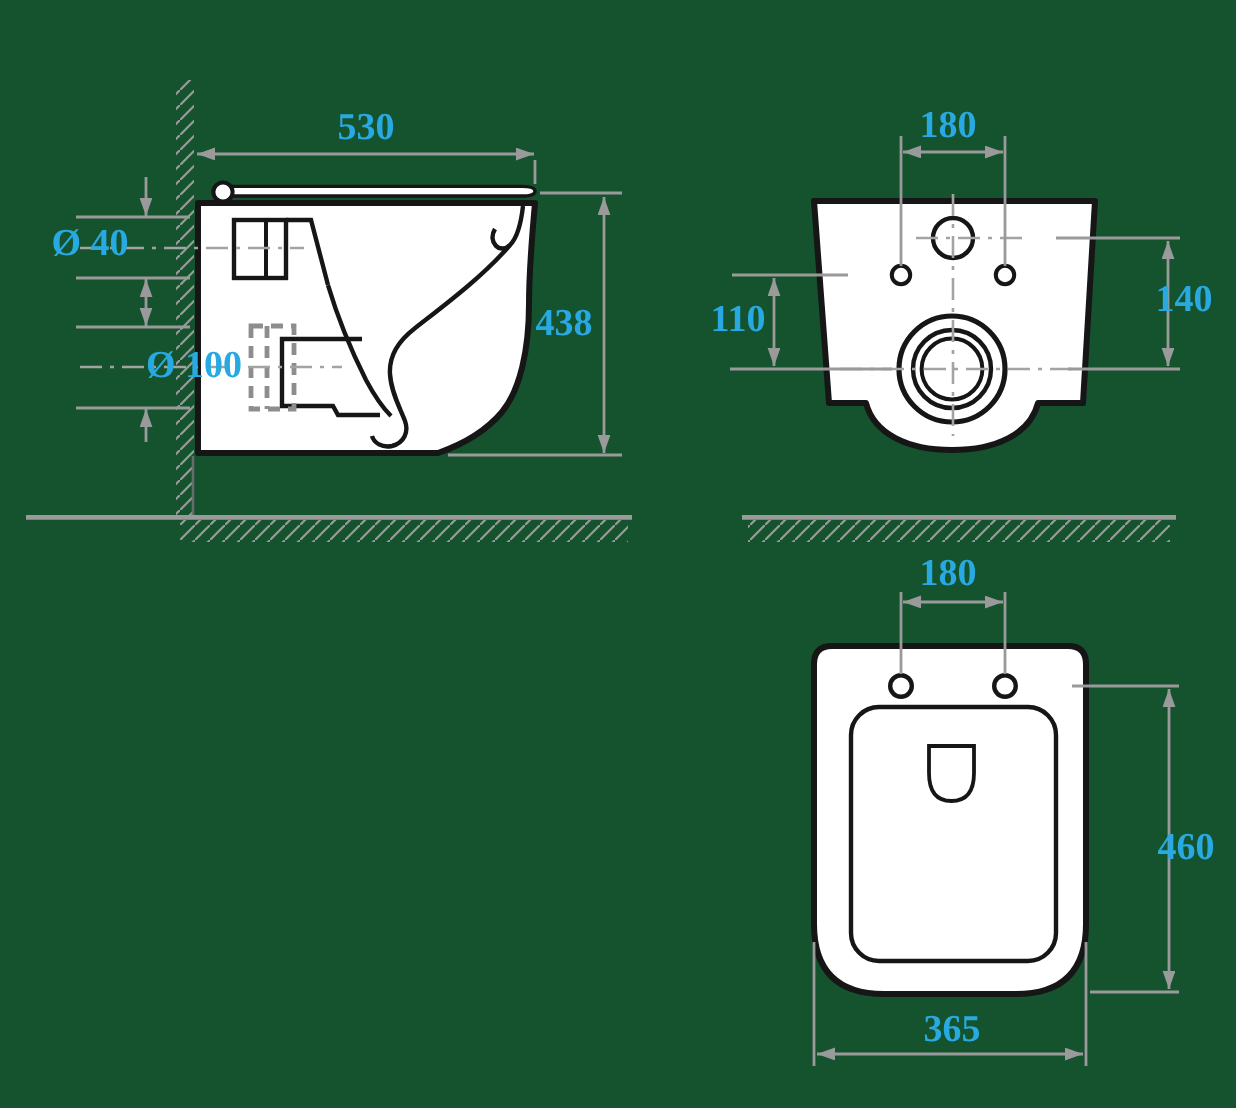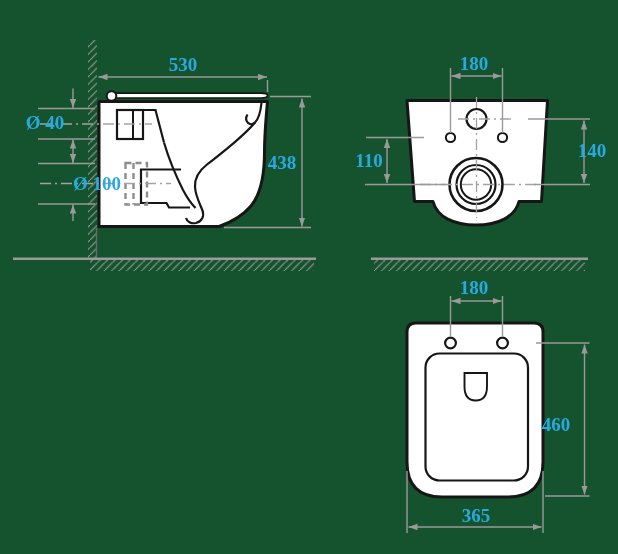--- a/index.html
+++ b/index.html
@@ -153,15 +153,15 @@
   </svg>
 
   <span class="dim-label" style="left:183px; top:64px;">530</span>
   <span class="dim-label" style="left:282px; top:162px;">438</span>
   <span class="dim-label" style="left:45px; top:122px;">Ø 40</span>
   <span class="dim-label" style="left:49px; top:183px;margin-left:48px;">Ø 100</span>
   <span class="dim-label" style="left:474px; top:63px;">180</span>
   <span class="dim-label" style="left:369px; top:160px;">110</span>
   <span class="dim-label" style="left:592px; top:150px;">140</span>
   <span class="dim-label" style="left:474px; top:287px;">180</span>
-  <span class="dim-label" style="left:556px; top:424px;text-align:right;">460</span>
+  <span class="dim-label" style="left:593px; top:424px;text-align:right;">460</span>
   <span class="dim-label" style="left:476px; top:515px;">365</span>
 </div>
 
 </body></html>

